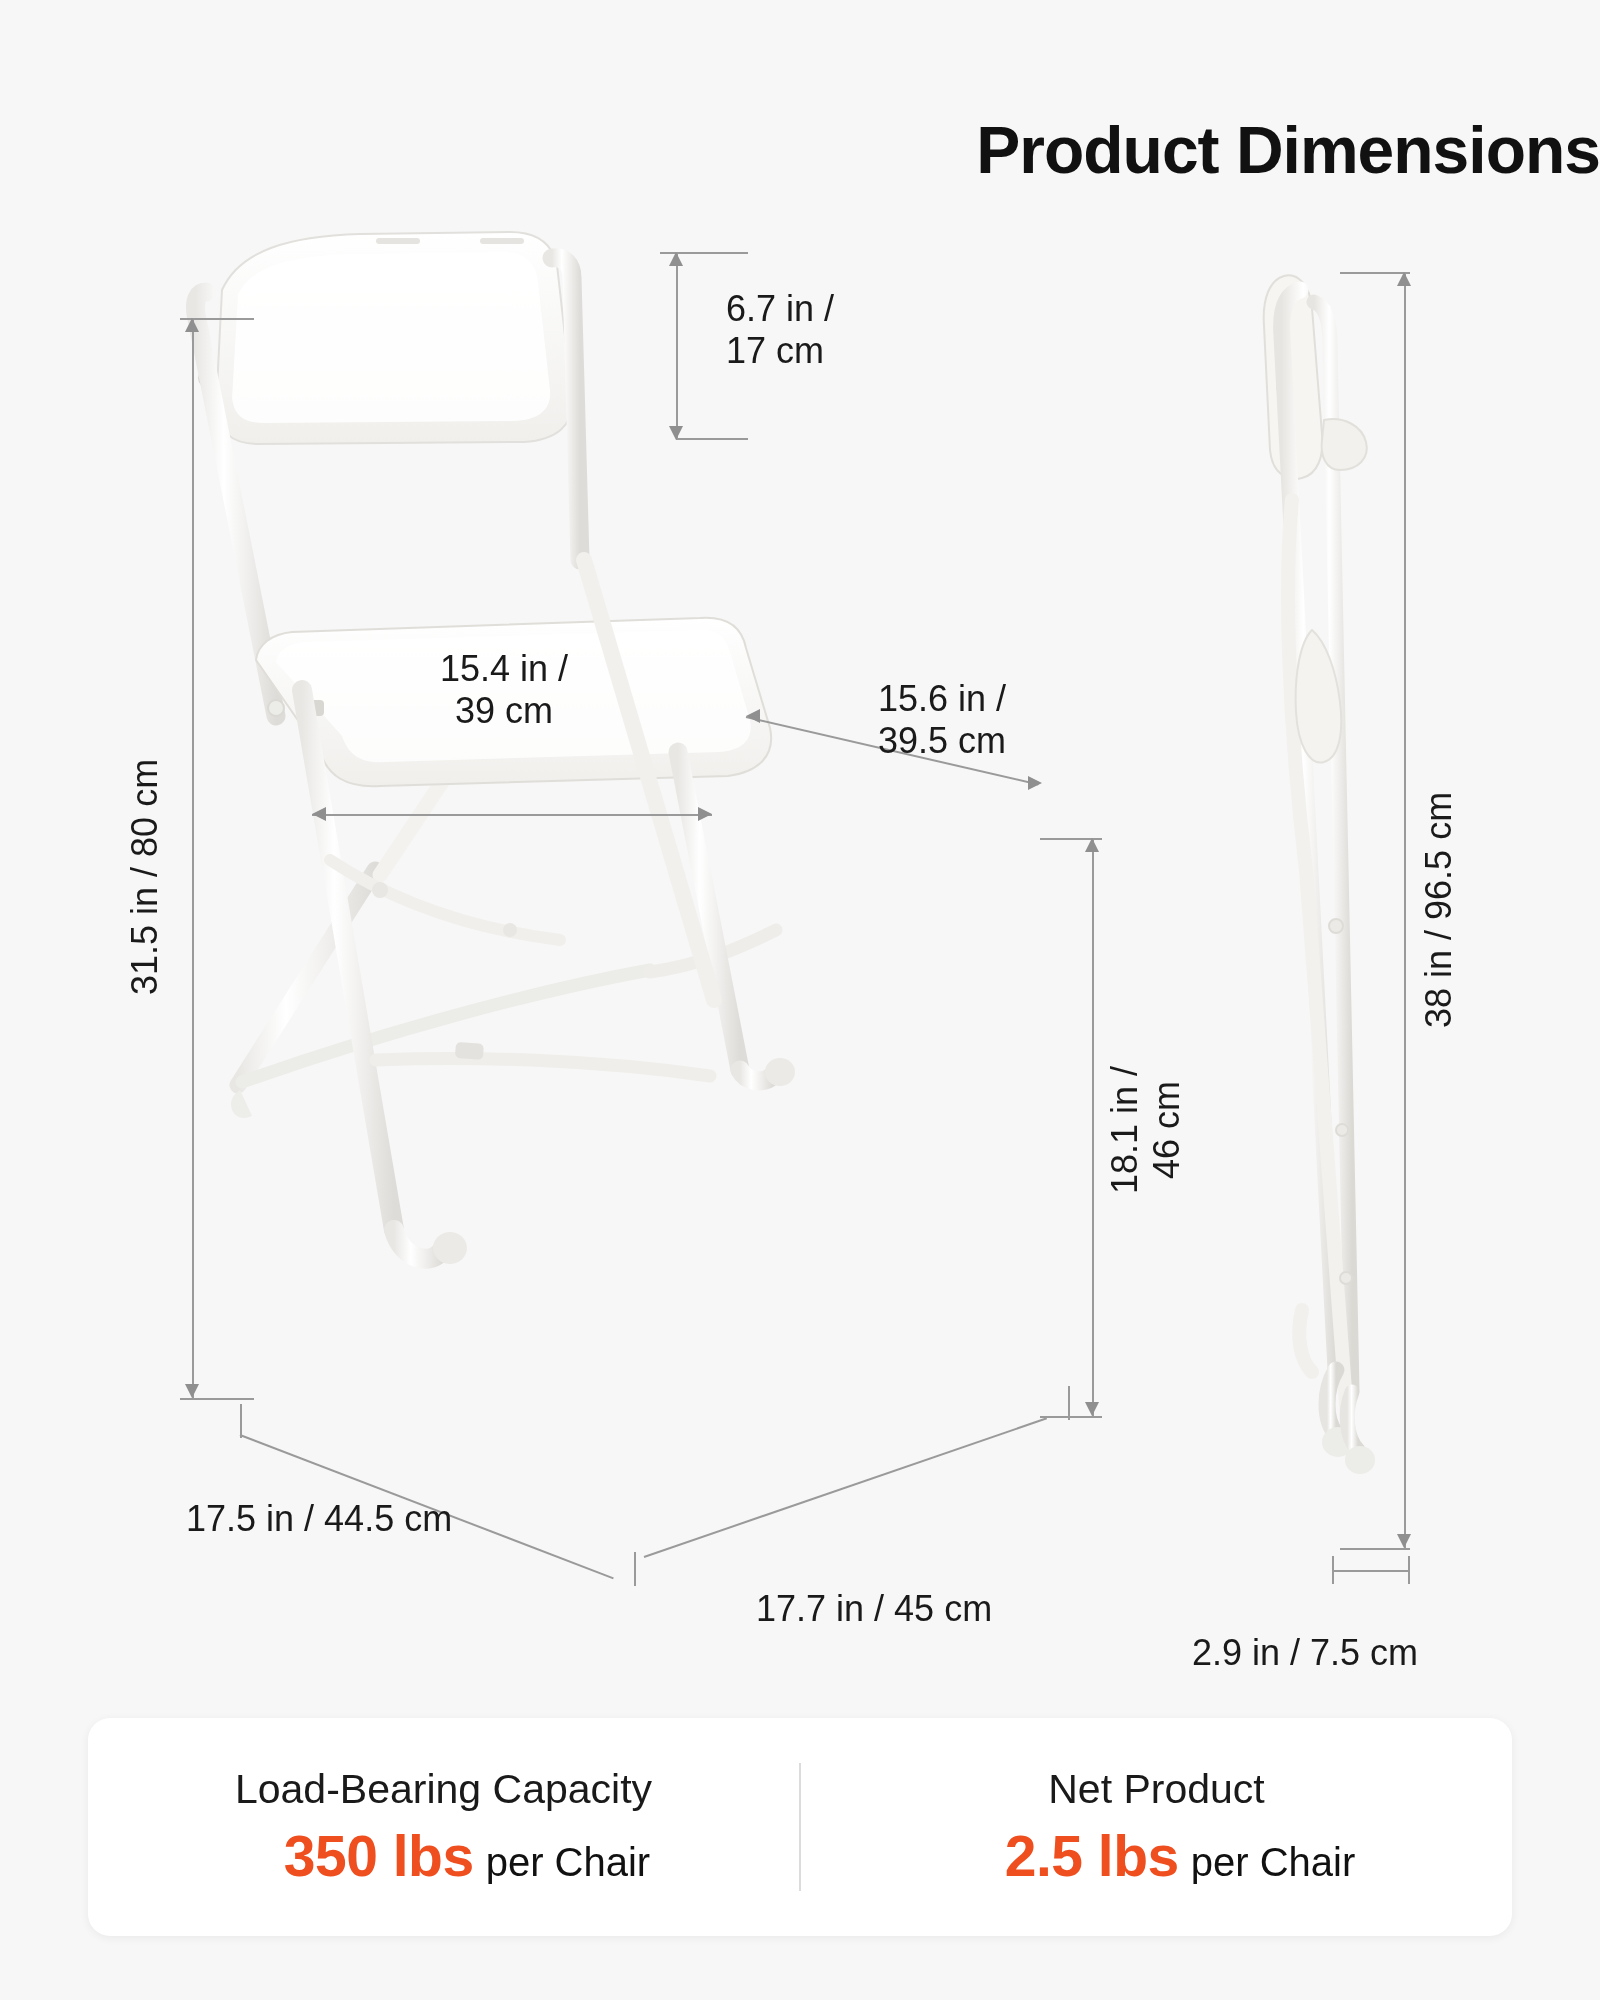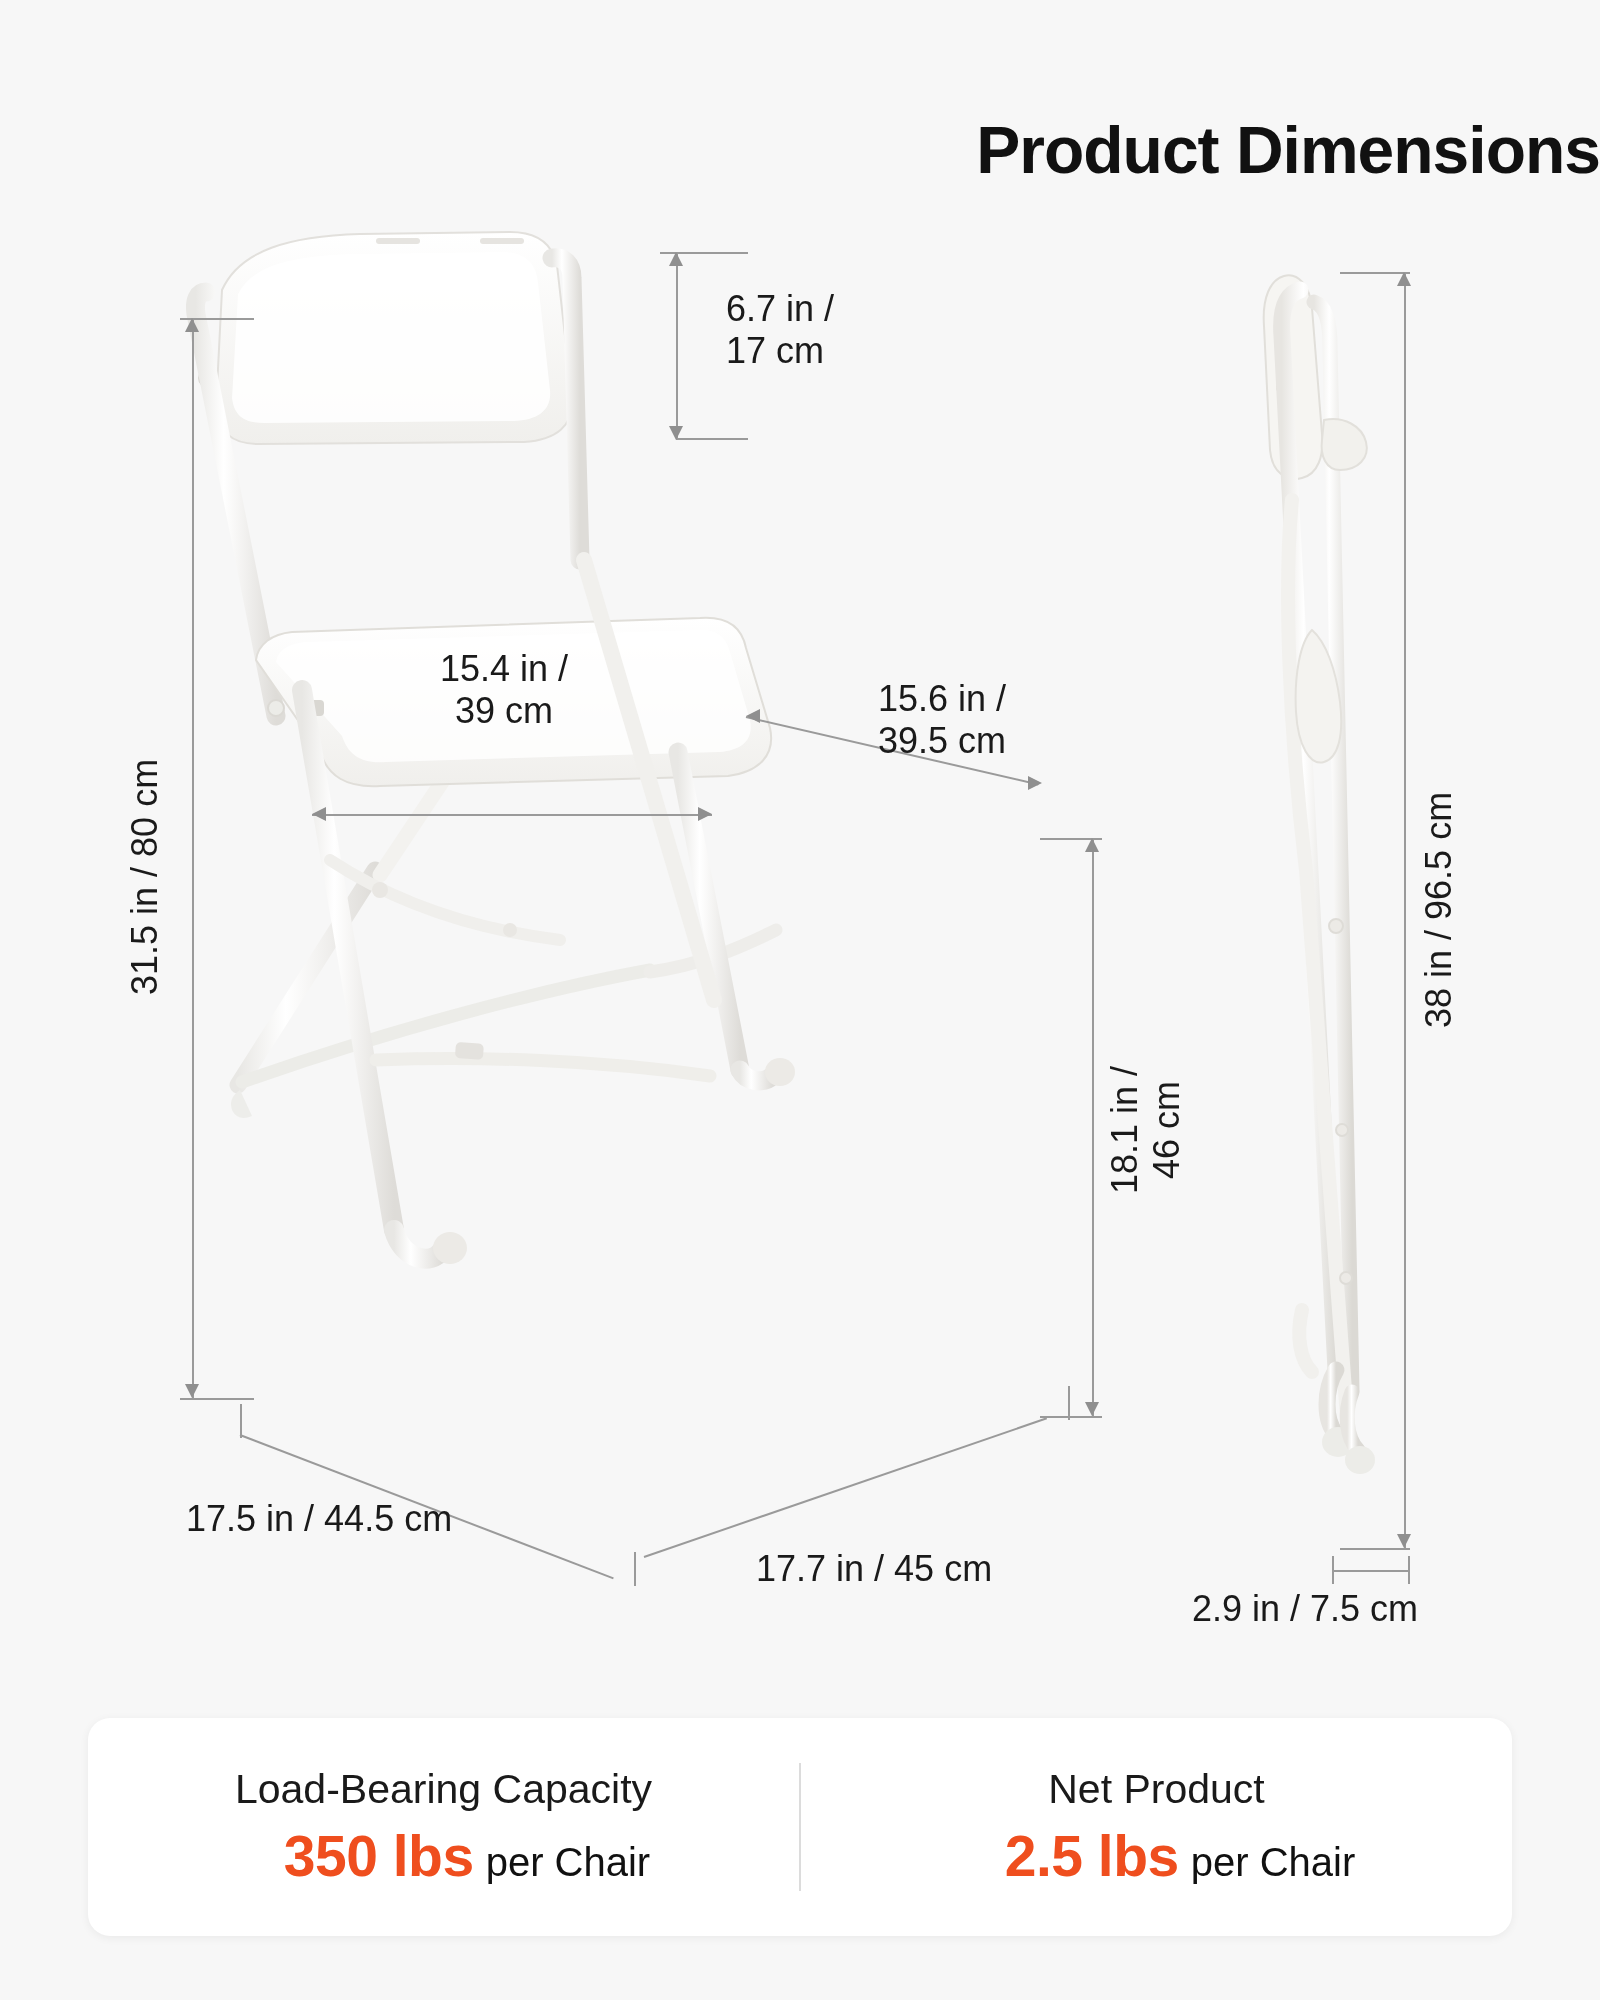--- a/index.html
+++ b/index.html
@@ -277,33 +277,33 @@
   <div class="dim vert" style="left:1104px; top:950px; height:360px; text-align:center;">18.1 in /
 46 cm</div>
 
   <div class="gl h" style="left:240px; top:1434px; width:400px; transform:rotate(21deg); transform-origin:left center;"></div>
   <div class="gl v" style="left:240px; top:1404px; height:34px;"></div>
   <div class="gl v" style="left:634px; top:1552px; height:34px;"></div>
   <div class="dim" style="left:186px; top:1498px;">17.5 in / 44.5 cm</div>
 
   <div class="gl h" style="left:644px; top:1556px; width:426px; transform:rotate(-19deg); transform-origin:left center;"></div>
   <div class="gl v" style="left:1068px; top:1386px; height:34px;"></div>
-  <div class="dim" style="left:756px; top:1548px;">17.7 in / 45 cm</div>
+  <div class="dim" style="left:756px; top:1588px;">17.7 in / 45 cm</div>
 
   <div class="gl v" style="left:1404px; top:272px; height:1278px;"></div>
   <div class="gl h" style="left:1340px; top:272px; width:70px;"></div>
   <div class="gl h" style="left:1340px; top:1548px; width:70px;"></div>
   <div class="arr up" style="left:1397px; top:272px;"></div>
   <div class="arr down" style="left:1397px; top:1534px;"></div>
   <div class="dim vert" style="left:1418px; top:730px; height:360px; text-align:center;">38 in / 96.5 cm</div>
 
   <div class="gl h" style="left:1332px; top:1570px; width:78px;"></div>
   <div class="gl v" style="left:1332px; top:1556px; height:28px;"></div>
   <div class="gl v" style="left:1408px; top:1556px; height:28px;"></div>
-  <div class="dim" style="left:1192px; top:1588px;">2.9 in / 7.5 cm</div>
+  <div class="dim" style="left:1192px; top:1632px;">2.9 in / 7.5 cm</div>
 
   <div class="spec-card">
     <div class="spec-half">
       <div class="spec-label">Load-Bearing Capacity</div>
       <div class="spec-valuerow">
         <span class="spec-value">350 lbs</span>
         <span class="spec-unit">per Chair</span>
       </div>
     </div>
     <div class="spec-divider"></div>

